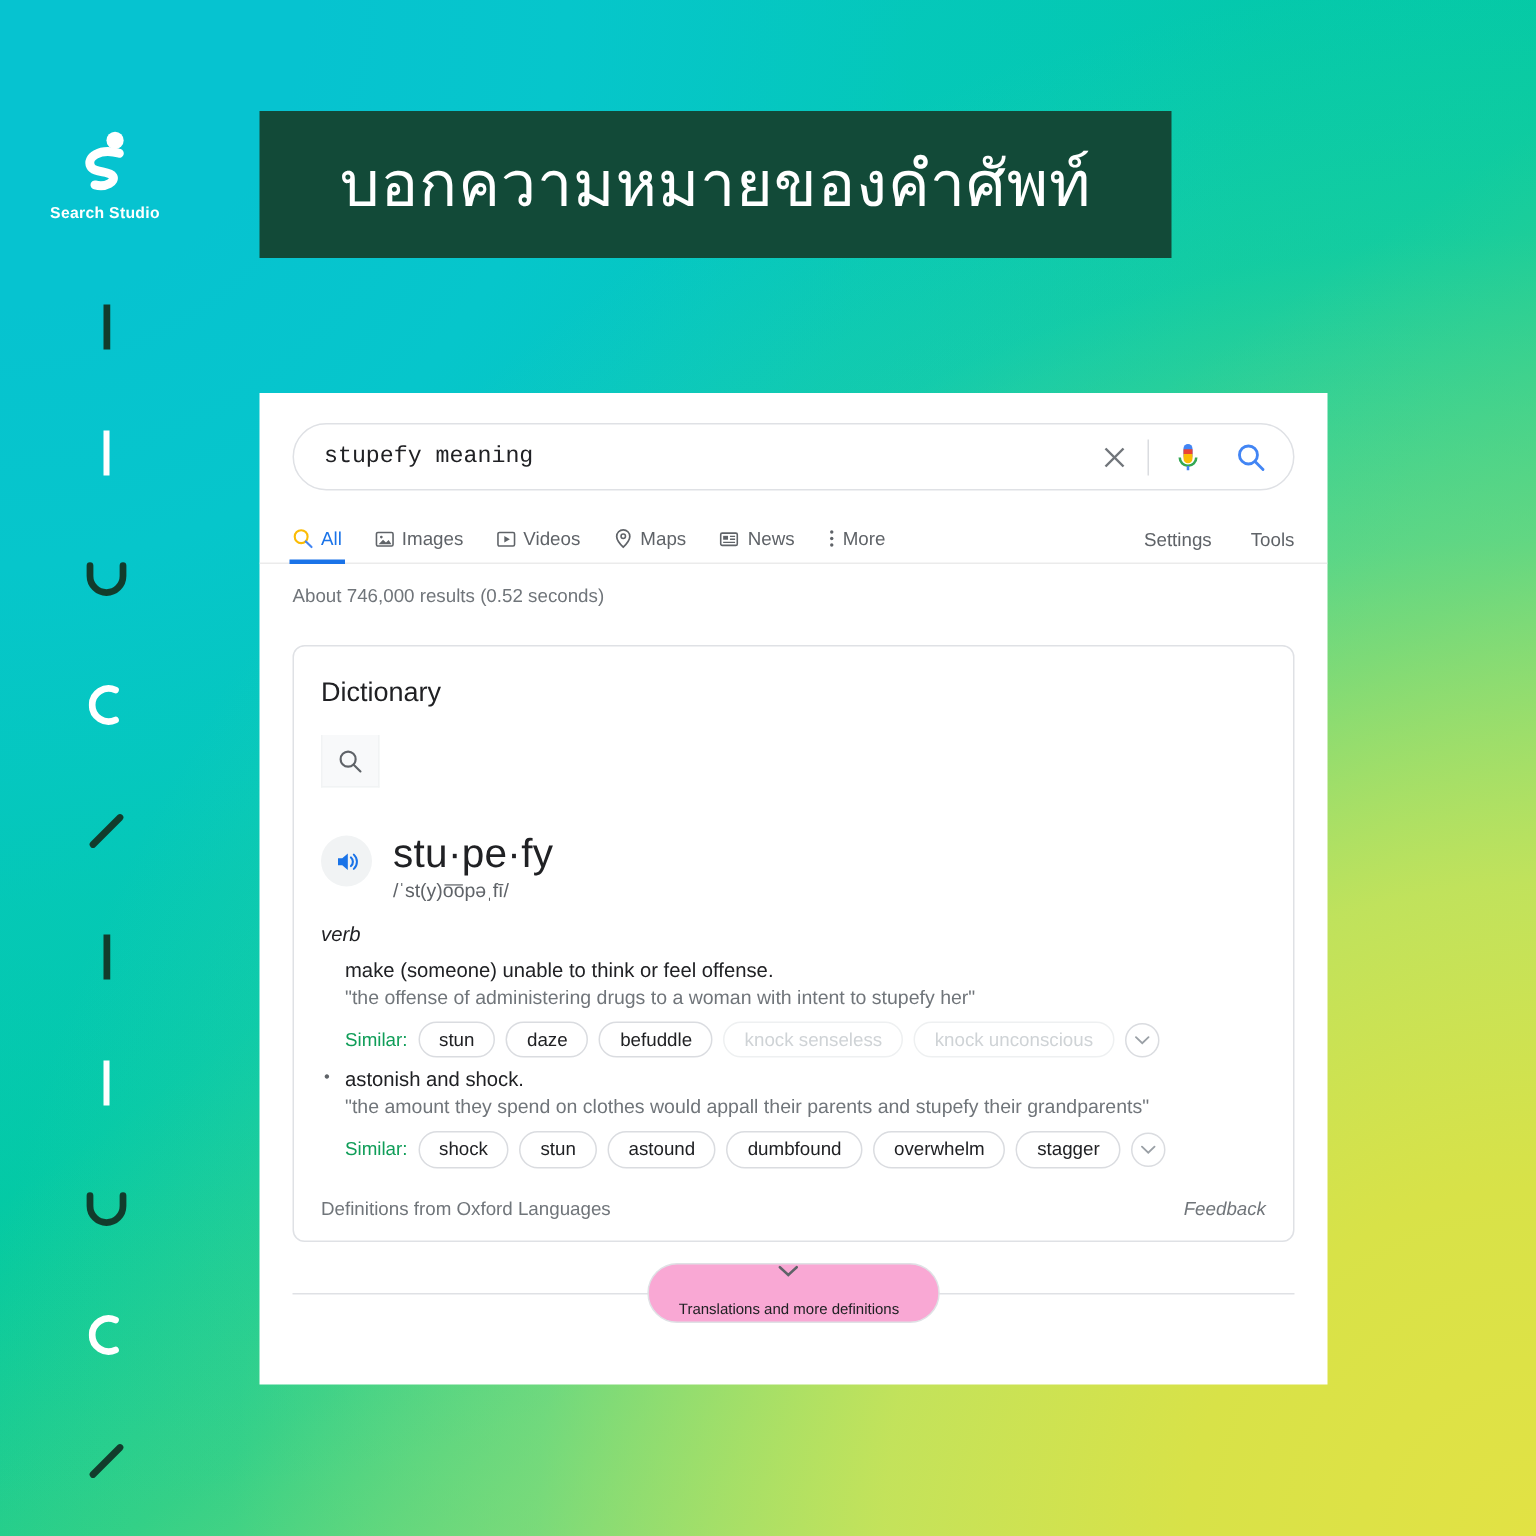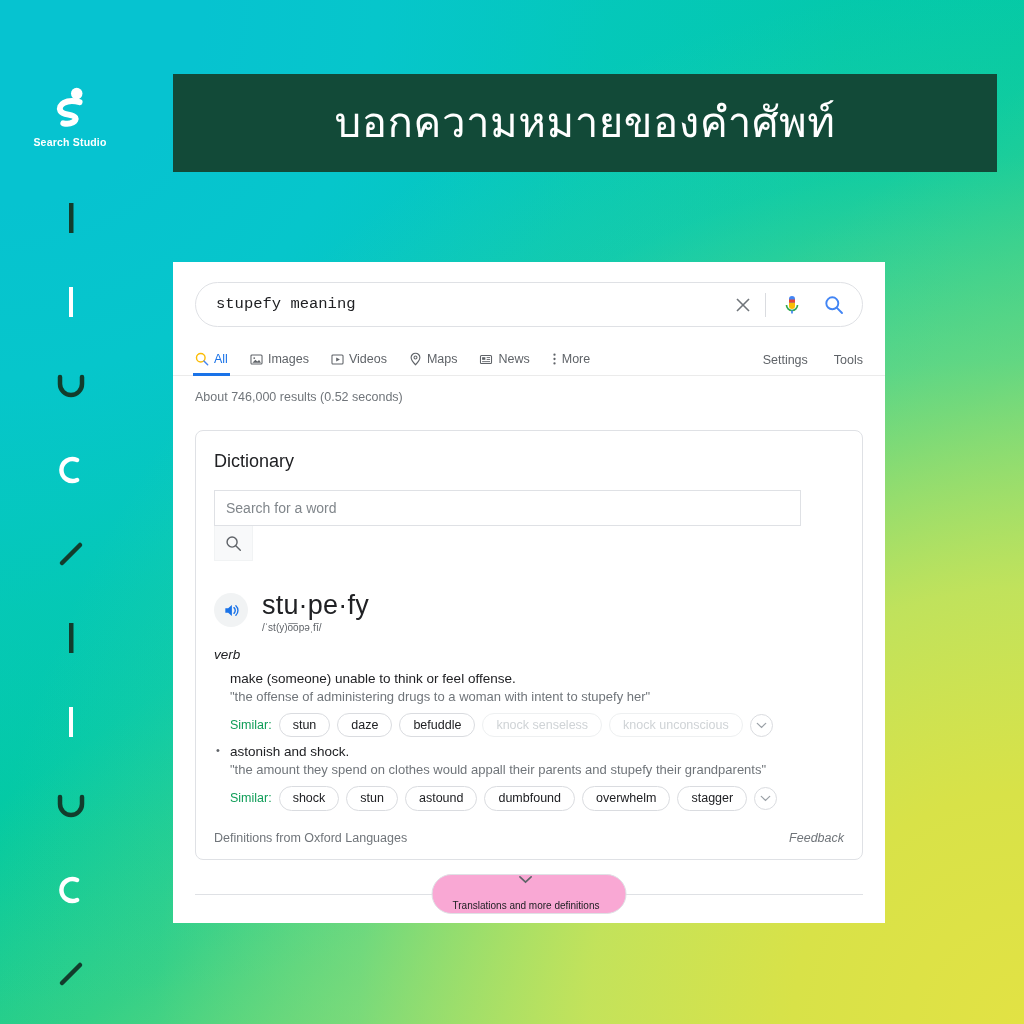--- a/index.html
+++ b/index.html
@@ -60,21 +60,21 @@
     align-items: center;
     justify-content: center;
   }
   .mark svg { display: block; }
 
   
   .banner {
     position: absolute;
     left: 173px;
     top: 74px;
-    width: 824px;
+    width: 608px;
     height: 98px;
     background: #124a38;
     display: flex;
     align-items: center;
     justify-content: center;
   }
   .banner-title {
     color: #ffffff;
     font-size: 42px;
     font-weight: normal;
@@ -221,21 +221,21 @@
     flex: 0 0 auto;
     margin-top: 2px;
   }
   .headword {
     font-size: 27px;
     color: #202124;
     line-height: 1.05;
     letter-spacing: 0.2px;
   }
   .phonetic {
-    font-size: 10px;
+    font-size: 13px;
     color: #5f6368;
     margin-top: 3px;
   }
   .pos {
     font-size: 13.5px;
     color: #202124;
     font-style: italic;
     margin: 14px 0 0 0;
   }
 
@@ -510,21 +510,20 @@
         <span>Settings</span>
         <span>Tools</span>
       </div>
     </div>
 
     <div class="stats">About 746,000 results (0.52 seconds)</div>
 
     <div class="dict-card">
       <div class="dict-title">Dictionary</div>
 
-      <div class="word-input">Search for a word</div>
 
       <div class="word-search-btn">
         <svg width="17" height="17" viewBox="0 0 18 18">
           <circle cx="7.5" cy="7.5" r="5.3" stroke="#5f6368" stroke-width="1.5" fill="none"></circle>
           <line x1="11.4" y1="11.4" x2="16.2" y2="16.2" stroke="#5f6368" stroke-width="1.5" stroke-linecap="round"></line>
         </svg>
       </div>
 
       <div class="headword-row">
         <div class="speaker-btn">

